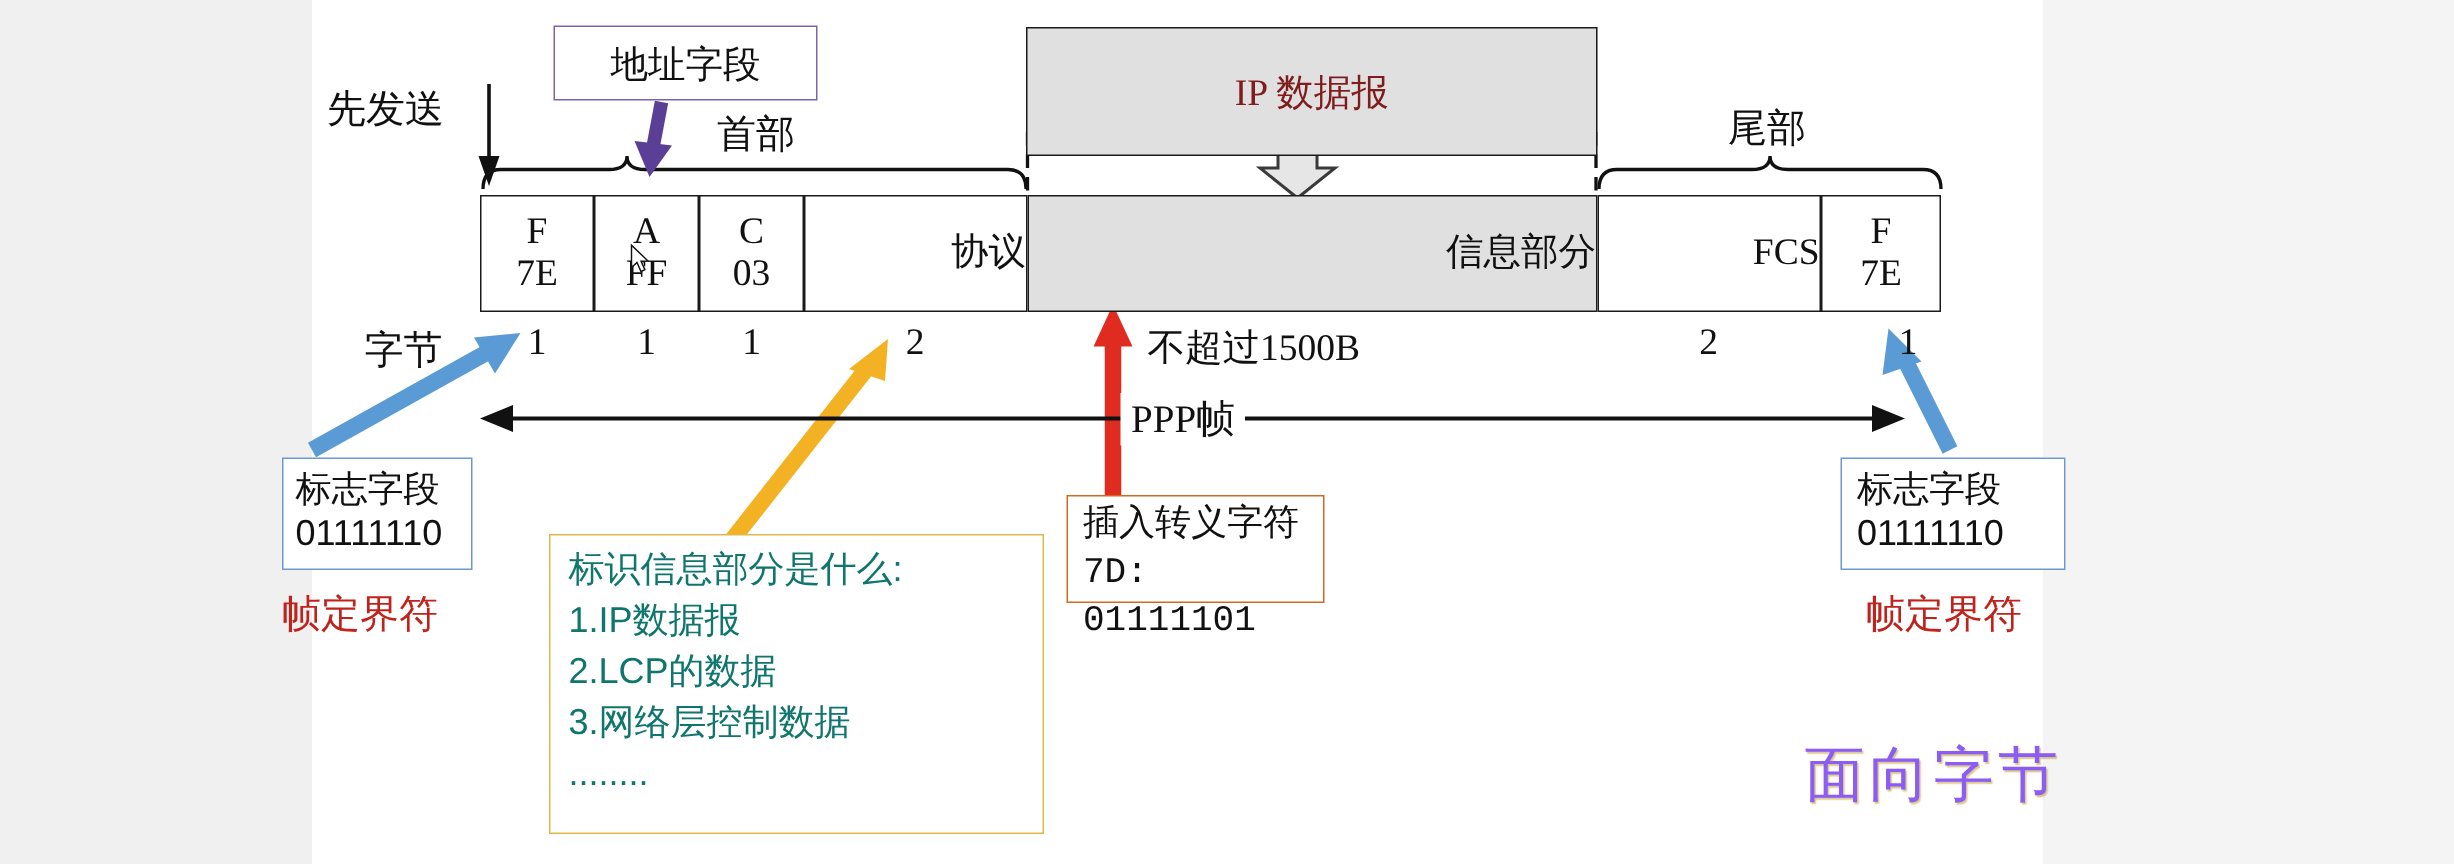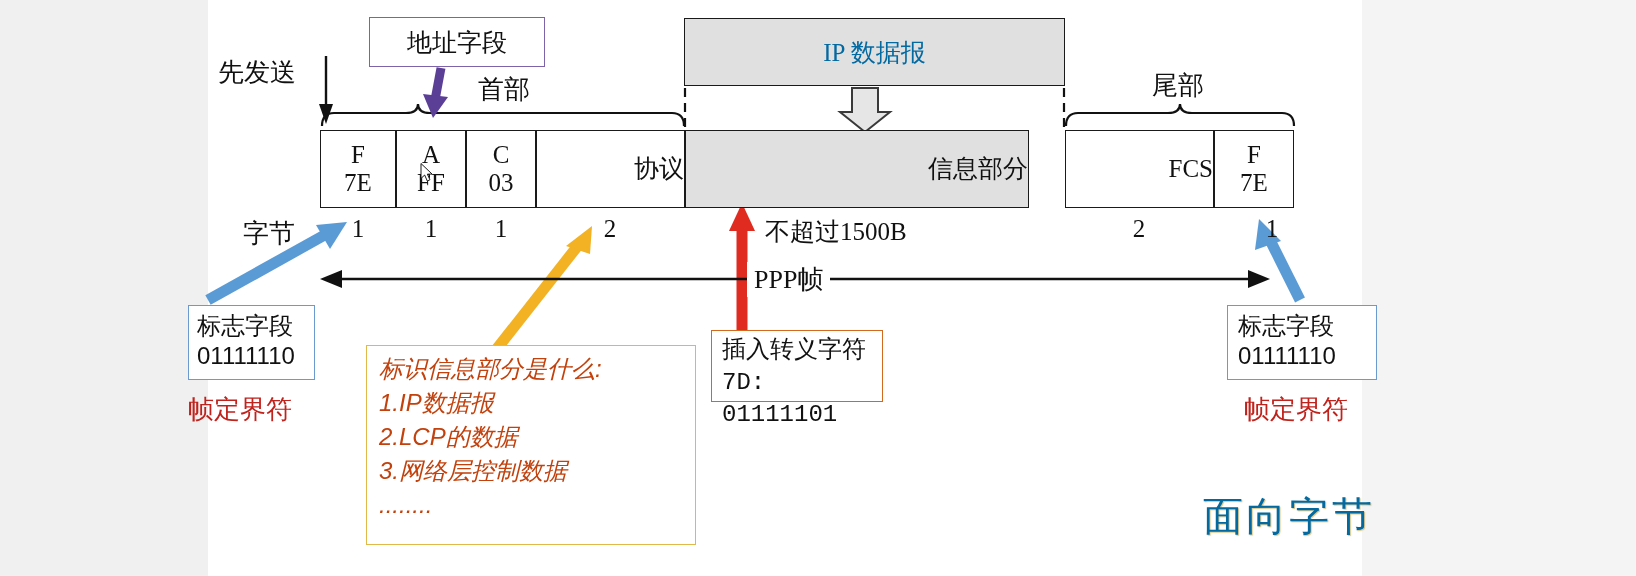--- a/index.html
+++ b/index.html
@@ -25,24 +25,24 @@
     align-items:center;justify-content:center;
     font-size:25px;line-height:1.12;color:#111;
   }
   .cell.shaded{background:#e0e0e0;}
   .cell .l1{display:block;}
   .cell .l2{display:block;}
   .cell.single{font-size:25px;align-items:flex-end;}
 
   
   .ipbox{
-    position:absolute;left:684px;top:18px;width:381px;height:68px;
+    position:absolute;left:684px;top:18px;width:381px;height:86px;
     background:#e0e0e0;border:1.6px solid #1a1a1a;box-sizing:border-box;
     display:flex;align-items:center;justify-content:center;
-    font-size:25px;color:#0369a1;
+    font-size:25px;color:#7f1d1d;
   }
   .byte-num{position:absolute;top:215px;font-size:25px;color:#111;text-align:center;}
   .ppp-label{
     position:absolute;left:747px;top:262px;font-size:26px;color:#111;
     background:#ffffff;padding:0 7px;
   }
 
   
   .callout{position:absolute;box-sizing:border-box;background:#ffffff;}
   .callout .line{display:block;}
@@ -62,35 +62,35 @@
     left:1227px;top:305px;width:150px;height:75px;
     border:1.8px solid #6b9ad1;
     font-size:24px;color:#111;padding:4px 0 0 10px;
     font-family:"Liberation Sans", sans-serif;
   }
   .redlabel{
     position:absolute;font-size:26px;color:#c0221c;
     font-family:"Liberation Sans", sans-serif;
   }
   .cb-info{
-    left:366px;top:345px;width:330px;height:200px;
+    left:366px;top:356px;width:330px;height:200px;
     border:1.8px solid #e0b84b;
-    font-size:24px;color:#c2410c;padding:6px 0 0 12px;
-    font-family:"Liberation Sans", sans-serif;line-height:1.42;font-style:italic;
+    font-size:24px;color:#0f766e;padding:6px 0 0 12px;
+    font-family:"Liberation Sans", sans-serif;line-height:1.42;
   }
   .cb-esc{
     left:711px;top:330px;width:172px;height:72px;
     border:1.8px solid #d2691e;
     font-size:24px;color:#111;padding:4px 0 0 10px;
     font-family:Liberation Mono, monospace;line-height:1.34;
   }
 
   .goldtext{
     position:absolute;left:1203px;top:489px;font-size:40px;
-    color:#0369a1;font-family:"Liberation Serif", serif;
+    color:#8b5cf6;font-family:"Liberation Serif", serif;
     text-shadow:1px 1px 1px rgba(190,150,40,.55);
     letter-spacing:3px;
   }
 
   .vtext{position:absolute;font-size:26px;color:#111;}
 
   svg{position:absolute;left:0;top:0;overflow:visible;pointer-events:none;}
   .cursor{position:absolute;left:421px;top:163px;width:14px;height:22px;}
 </style>
 </head>
@@ -172,21 +172,21 @@
     <span class="l1">A</span>
     <span class="l2">FF</span>
   </div>
   <div class="cell" style="left:466px;top:130px;width:70px;">
     <span class="l1">C</span>
     <span class="l2">03</span>
   </div>
   <div class="cell single" style="left:536px;top:130px;width:149px;">
     <span class="l1">协议</span>
   </div>
-  <div class="cell single shaded" style="left:685px;top:130px;width:344px;">
+  <div class="cell single shaded" style="left:685px;top:130px;width:380px;">
     <span class="l1">信息部分</span>
   </div>
   <div class="cell single" style="left:1065px;top:130px;width:149px;padding-left:16px;">
     <span class="l1">FCS</span>
   </div>
   <div class="cell" style="left:1214px;top:130px;width:80px;">
     <span class="l1">F</span>
     <span class="l2">7E</span>
   </div>
 

